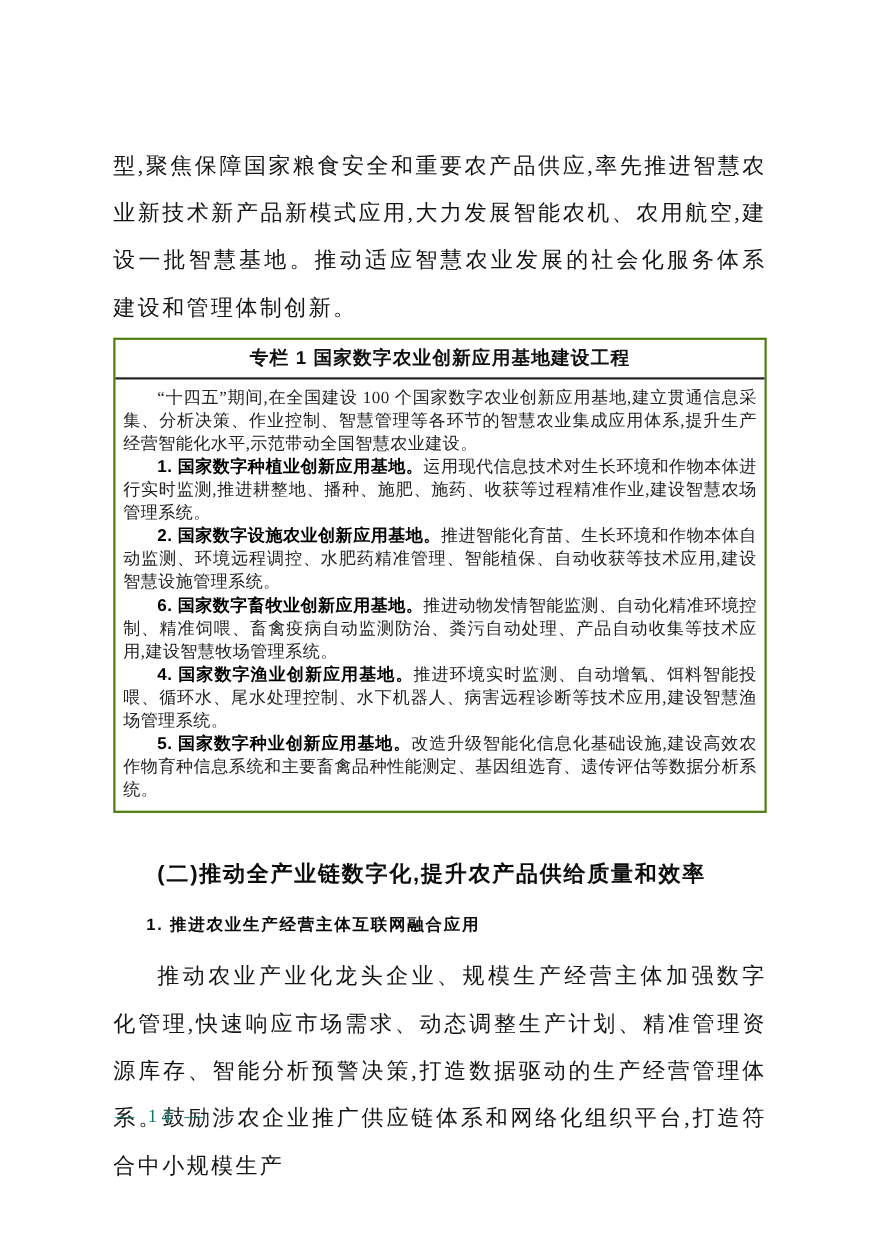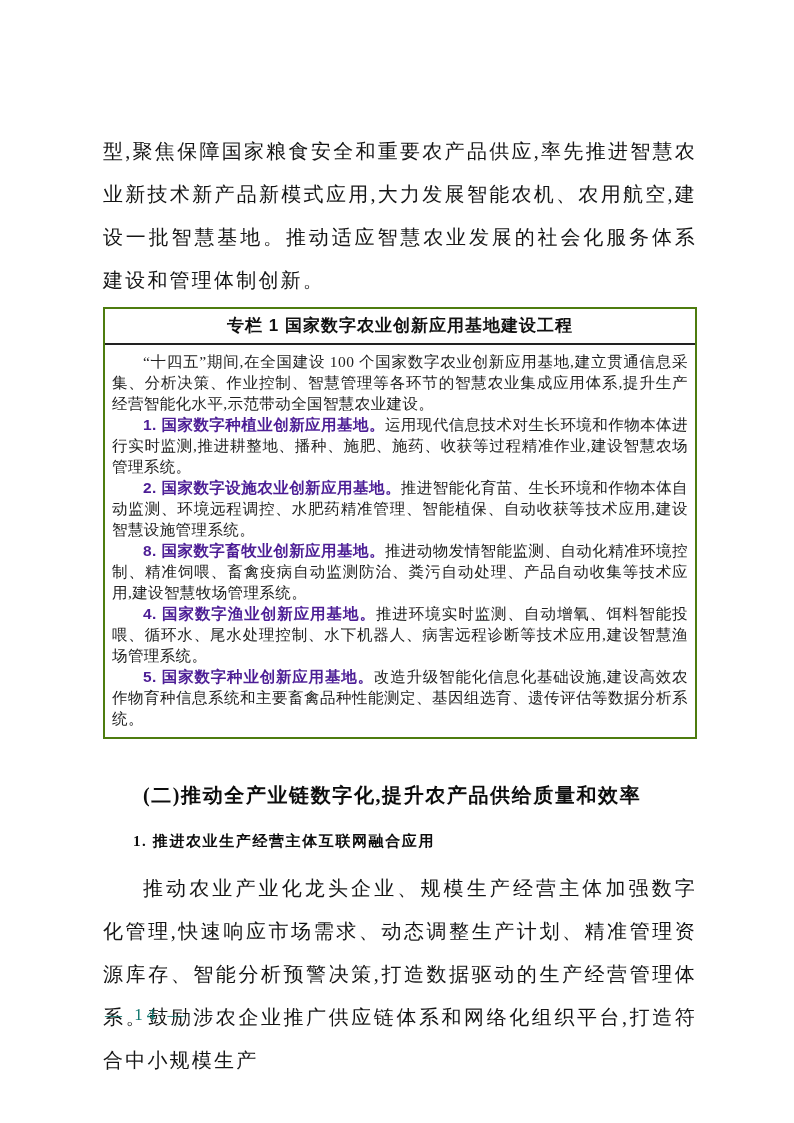--- a/index.html
+++ b/index.html
@@ -57,21 +57,21 @@
     line-height: 21px;
     letter-spacing: 0.4px;
     text-align: justify;
     text-justify: inter-ideograph;
     text-indent: 2em;
     color: #222222;
   }
   .box-par .lead {
     font-family: "Liberation Sans", "DejaVu Sans", sans-serif;
     font-weight: bold;
-    color: #4c1d95;
+    color: #000000;
   }
 
   
   .heading-l2 {
     margin-top: 42px;
     font-weight: bold;
     font-size: 20px;
     line-height: 28px;
     letter-spacing: 1.6px;
     text-indent: 2em;
@@ -80,21 +80,21 @@
   .heading-l3 {
     margin-top: 18px;
     font-weight: bold;
     font-size: 15px;
     line-height: 28px;
     letter-spacing: 1.6px;
     text-indent: 2em;
     color: #0d0d0d;
   }
   .heading-l2, .heading-l3 {
-    font-family: Liberation Serif, serif;
+    font-family: Liberation Sans, sans-serif;
   }
   .after-heading { margin-top: 12px; }
 
   .page-number {
     position: absolute;
     left: 105px;
     top: 1005px;
     font-size: 17px;
     letter-spacing: 4px;
     color: #0f766e;
@@ -108,21 +108,21 @@
   <div class="content">
 
     <p class="body-par">型,聚焦保障国家粮食安全和重要农产品供应,率先推进智慧农业新技术新产品新模式应用,大力发展智能农机、农用航空,建设一批智慧基地。推动适应智慧农业发展的社会化服务体系建设和管理体制创新。</p>
 
     <div class="feature-box">
       <div class="box-title">专栏 1 国家数字农业创新应用基地建设工程</div>
       <div class="box-body">
         <p class="box-par">“十四五”期间,在全国建设 100 个国家数字农业创新应用基地,建立贯通信息采集、分析决策、作业控制、智慧管理等各环节的智慧农业集成应用体系,提升生产经营智能化水平,示范带动全国智慧农业建设。</p>
         <p class="box-par"><span class="lead">1. 国家数字种植业创新应用基地。</span><span>运用现代信息技术对生长环境和作物本体进行实时监测,推进耕整地、播种、施肥、施药、收获等过程精准作业,建设智慧农场管理系统。</span></p>
         <p class="box-par"><span class="lead">2. 国家数字设施农业创新应用基地。</span><span>推进智能化育苗、生长环境和作物本体自动监测、环境远程调控、水肥药精准管理、智能植保、自动收获等技术应用,建设智慧设施管理系统。</span></p>
-        <p class="box-par"><span class="lead">8. 国家数字畜牧业创新应用基地。</span><span>推进动物发情智能监测、自动化精准环境控制、精准饲喂、畜禽疫病自动监测防治、粪污自动处理、产品自动收集等技术应用,建设智慧牧场管理系统。</span></p>
+        <p class="box-par"><span class="lead">6. 国家数字畜牧业创新应用基地。</span><span>推进动物发情智能监测、自动化精准环境控制、精准饲喂、畜禽疫病自动监测防治、粪污自动处理、产品自动收集等技术应用,建设智慧牧场管理系统。</span></p>
         <p class="box-par"><span class="lead">4. 国家数字渔业创新应用基地。</span><span>推进环境实时监测、自动增氧、饵料智能投喂、循环水、尾水处理控制、水下机器人、病害远程诊断等技术应用,建设智慧渔场管理系统。</span></p>
         <p class="box-par"><span class="lead">5. 国家数字种业创新应用基地。</span><span>改造升级智能化信息化基础设施,建设高效农作物育种信息系统和主要畜禽品种性能测定、基因组选育、遗传评估等数据分析系统。</span></p>
       </div>
     </div>
 
     <h2 class="heading-l2">(二)推动全产业链数字化,提升农产品供给质量和效率</h2>
 
     <h3 class="heading-l3">1. 推进农业生产经营主体互联网融合应用</h3>
 
     <p class="body-par indent after-heading">推动农业产业化龙头企业、规模生产经营主体加强数字化管理,快速响应市场需求、动态调整生产计划、精准管理资源库存、智能分析预警决策,打造数据驱动的生产经营管理体系。鼓励涉农企业推广供应链体系和网络化组织平台,打造符合中小规模生产</p>

